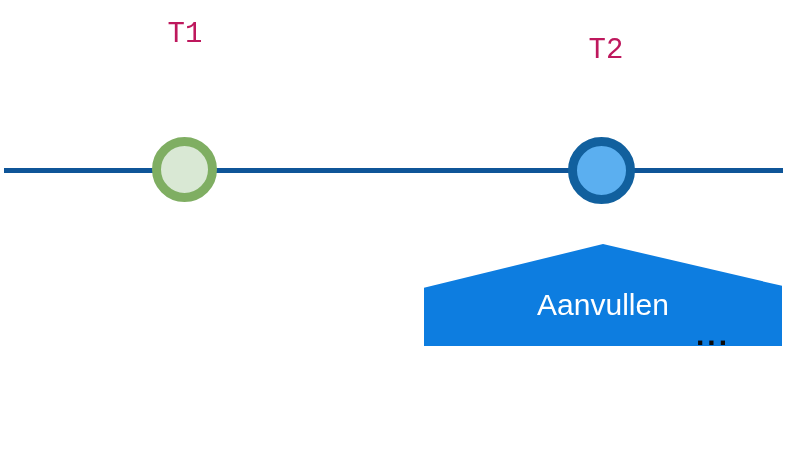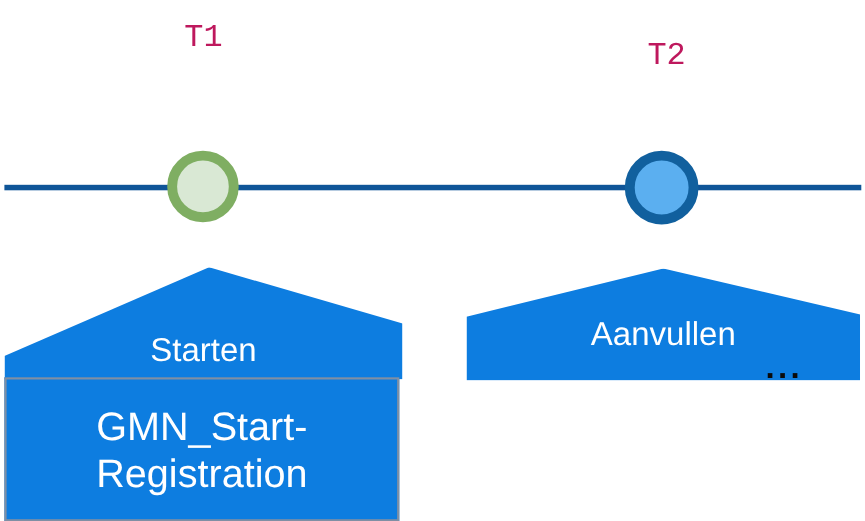--- a/index.html
+++ b/index.html
@@ -140,28 +140,20 @@
 <div id="canvas">
 
   <div class="timeline-line"></div>
 
   <div class="time-label time-label-t1">T1</div>
   <div class="time-label time-label-t2">T2</div>
 
   <div class="marker marker-t1"></div>
   <div class="marker marker-t2"></div>
 
-  <div class="event-group event-left">
-    <div class="banner banner-left"></div>
-    <div class="banner-text banner-text-left">Starten</div>
-    <div class="event-box event-box-left">
-      <div class="event-box-text">GMN_Start-
-Registration</div>
-    </div>
-  </div>
 
   <div class="event-group event-right">
     <div class="banner banner-right"></div>
     <div class="banner-text banner-text-right">Aanvullen</div>
     <div class="banner-ellipsis banner-ellipsis-right">...</div>
   </div>
 
 </div>
 
 </body></html>

